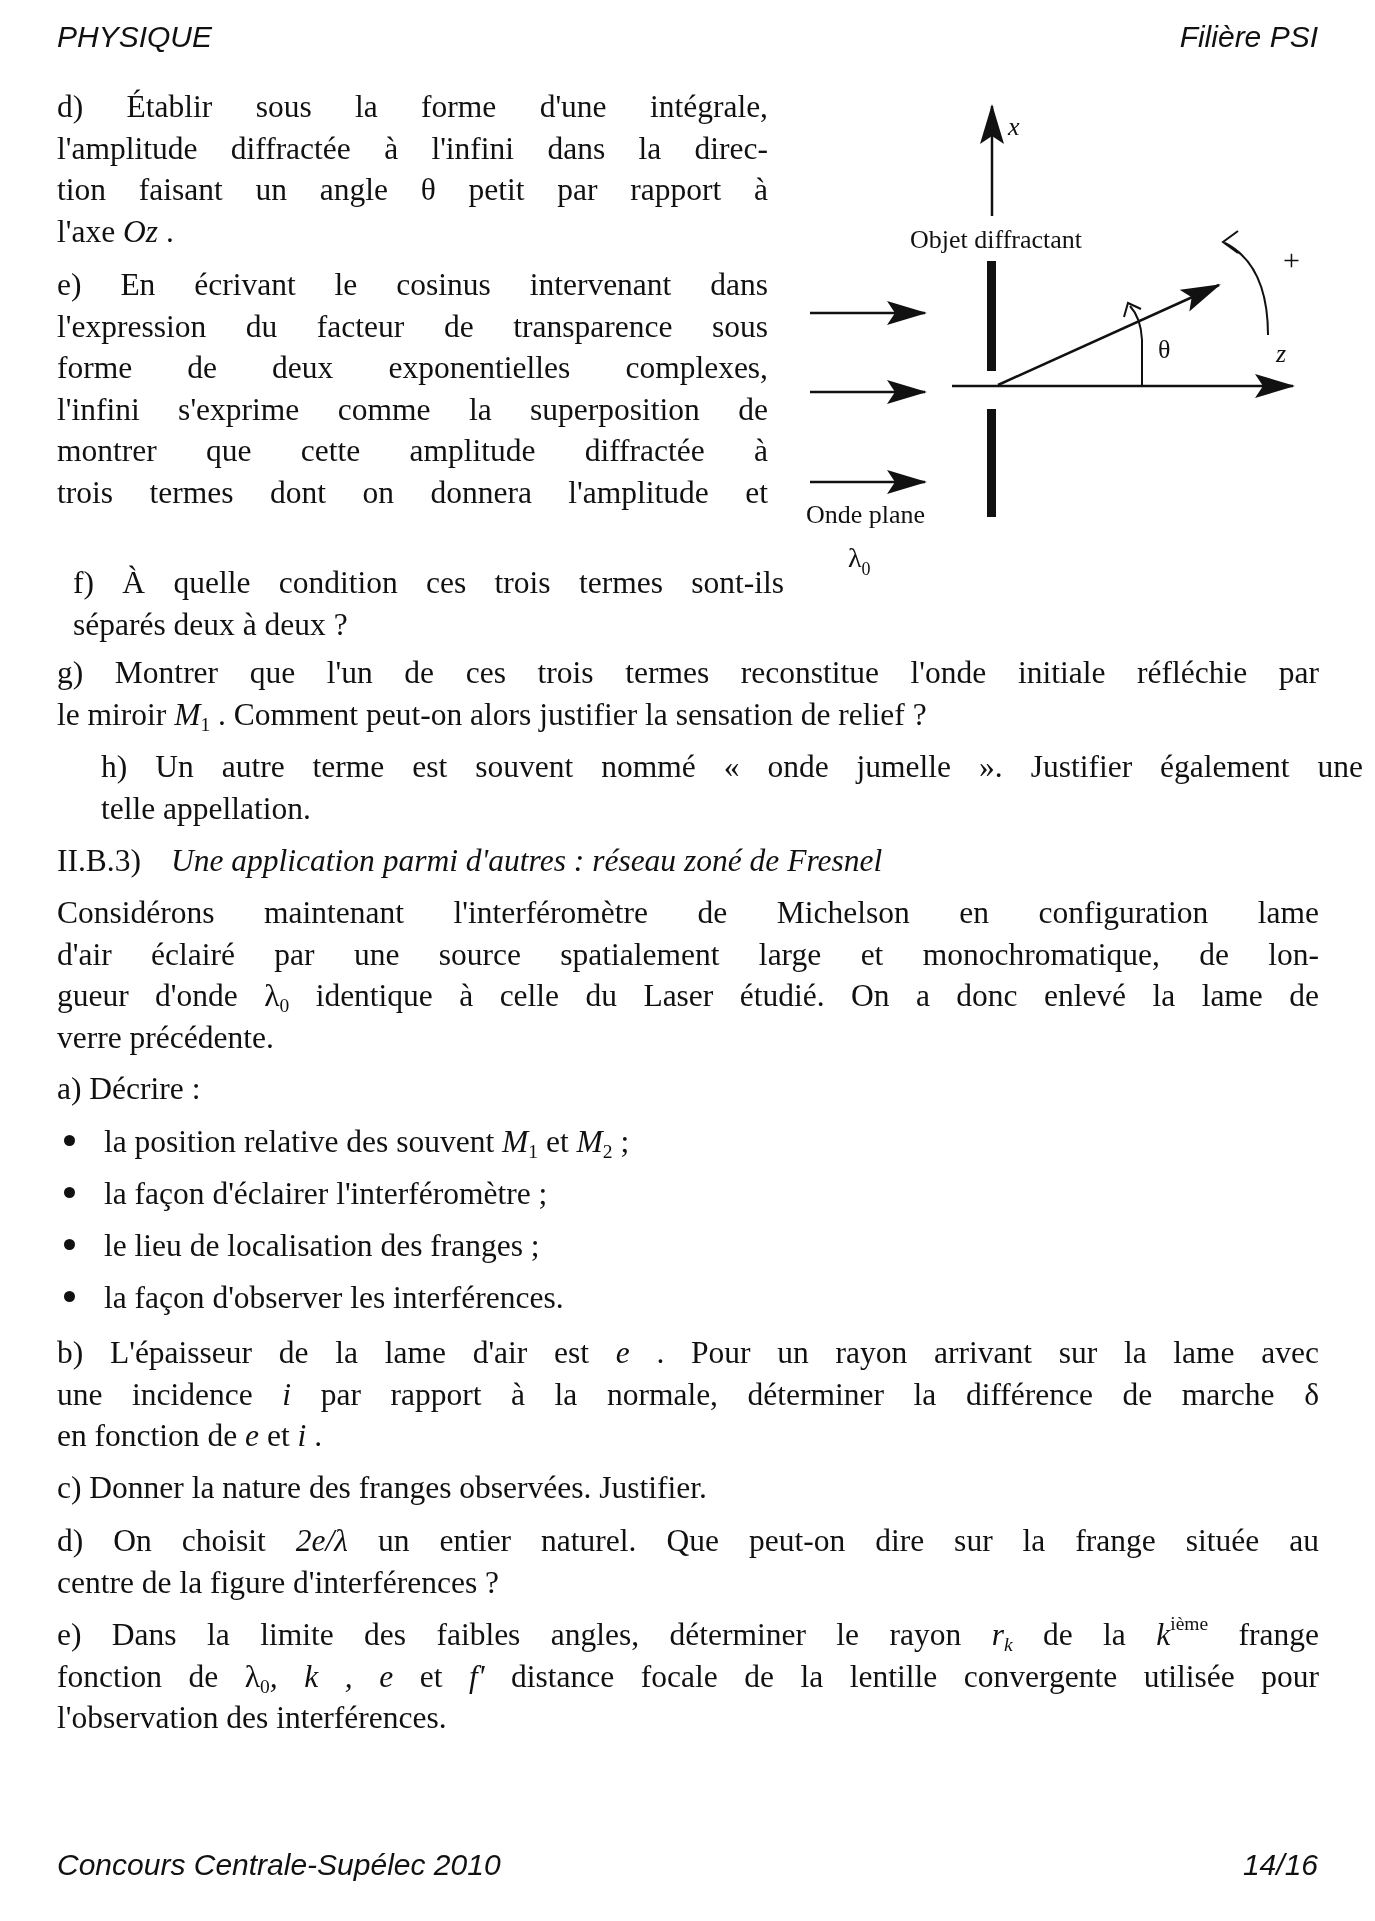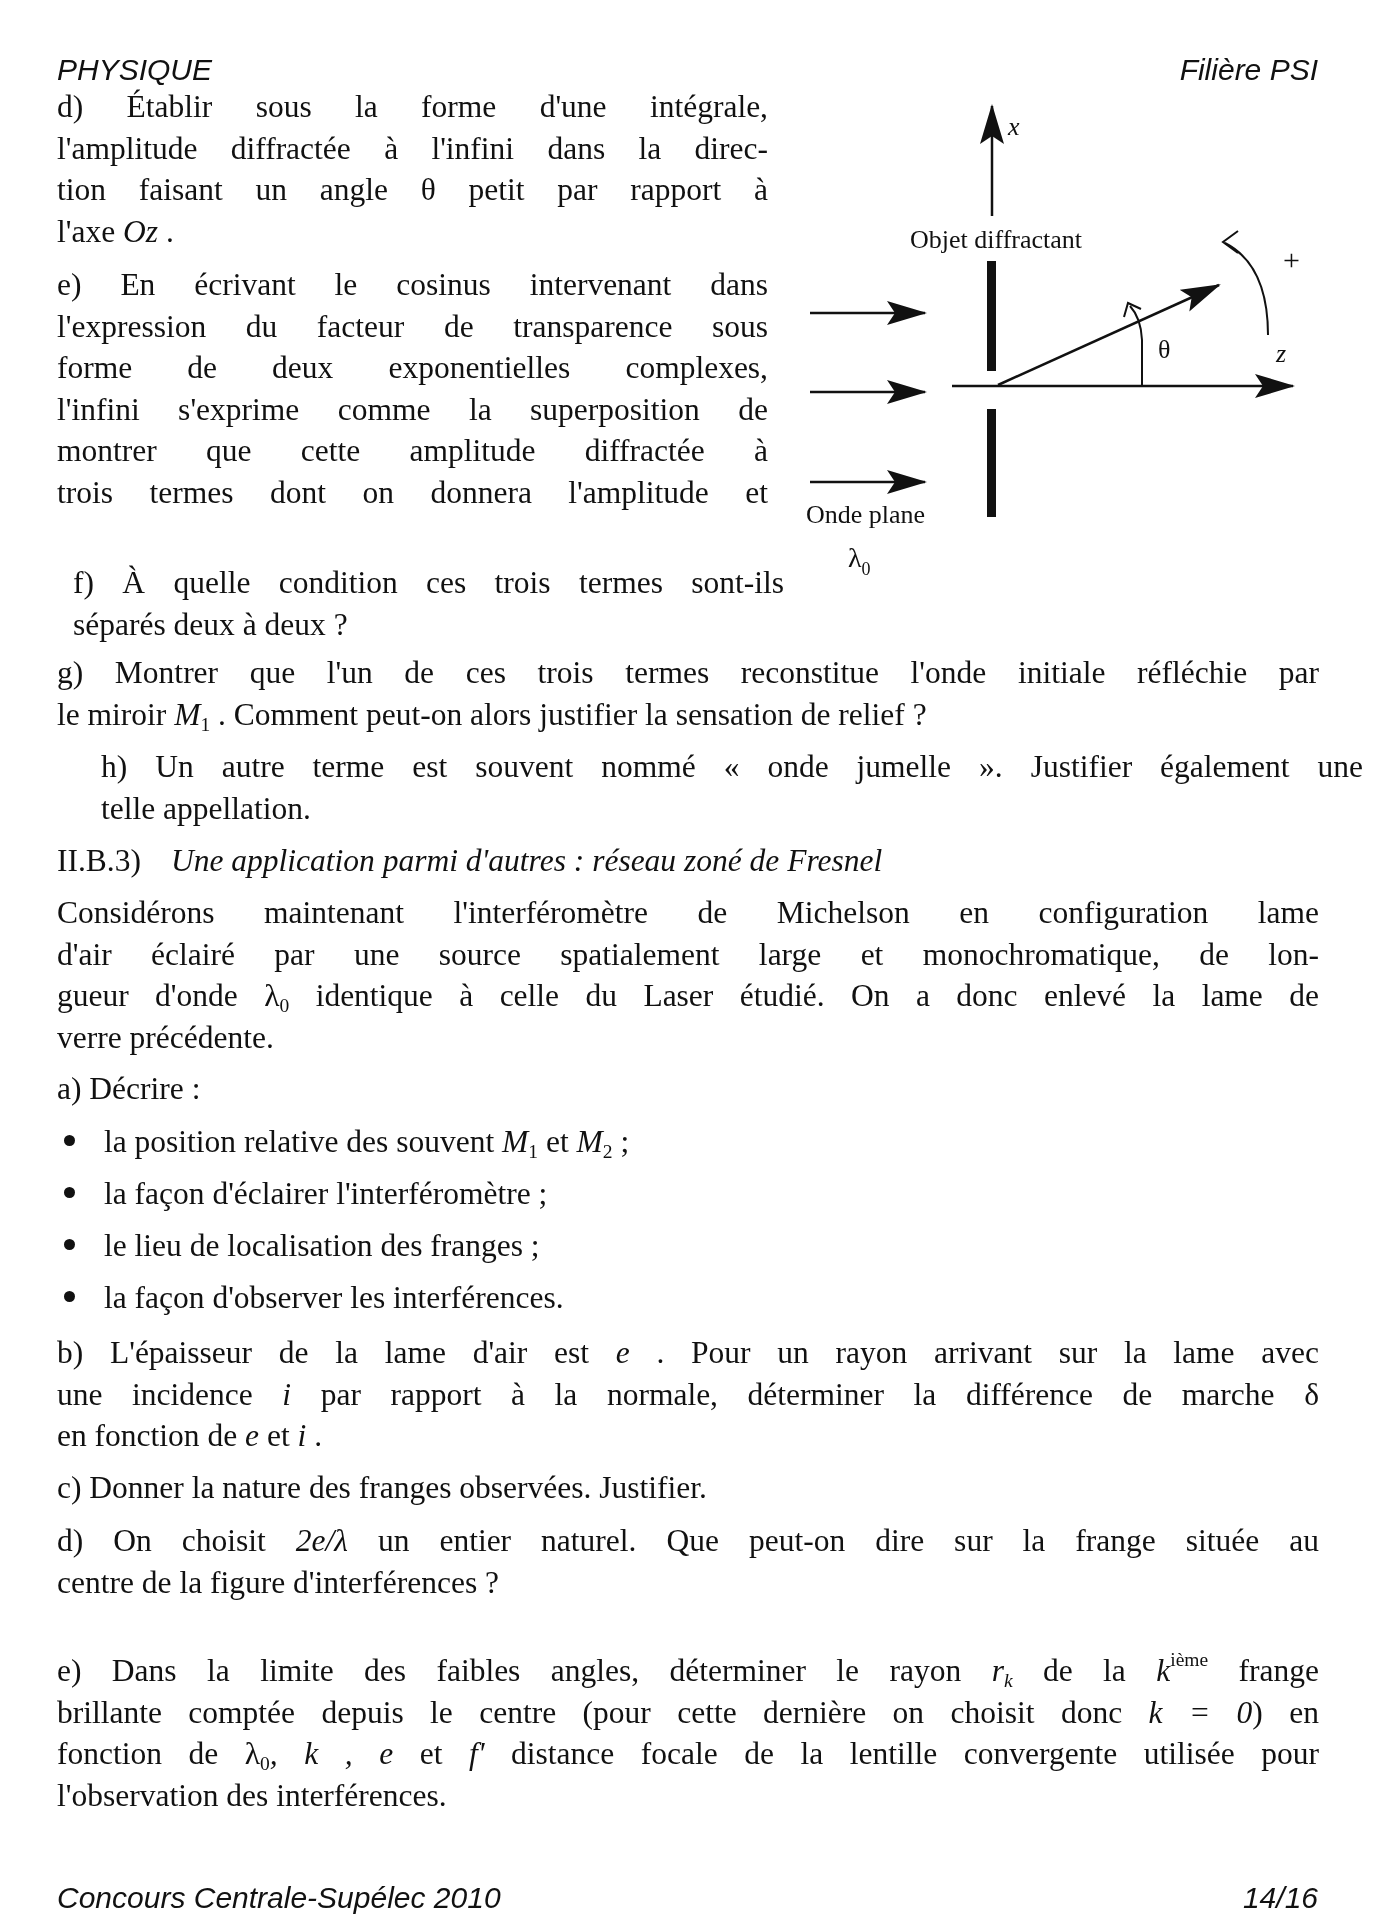--- a/index.html
+++ b/index.html
@@ -1,17 +1,17 @@
 <!DOCTYPE html>
 <html><head>
 <meta charset="utf-8">
 <style>
   html, body { margin:0; padding:0; background:#ffffff; }
   body { width:1375px; height:1921px; position:relative; overflow:hidden; color:#111; }
-  .hdr { position:absolute; font-family:"Liberation Sans", sans-serif; font-style:italic; font-size:30px; color:#111;margin-top:33px; }
+  .hdr { position:absolute; font-family:"Liberation Sans", sans-serif; font-style:italic; font-size:30px; color:#111; }
   .para { position:absolute; left:57px; font-family:"Liberation Serif", serif; font-size:31.5px; line-height:41.5px; color:#111; }
   .narrow { width:711px; }
   .wide { width:1262px; }
   .line { display:block; white-space:nowrap; }
   .jline { display:block; text-align:justify; text-align-last:justify; }
   i.m { font-style:italic; }
   sub { font-size:0.62em; vertical-align:-0.3em; line-height:0; }
   sup { font-size:0.62em; vertical-align:0.75em; line-height:0; }
   .bullet { position:absolute; left:57px; font-family:"Liberation Serif", serif; font-size:31.5px; line-height:41.5px; }
   .bullet .dot { position:absolute; left:7px; top:14px; width:11px; height:11px; border-radius:50%; background:#111; }
@@ -129,21 +129,20 @@
   <span class="line"><span>en fonction de </span><i class="m">e</i><span> et </span><i class="m">i</i><span> .</span></span>
 </div>
 
 <div class="para wide" style="top:1467px;">c)  Donner la nature des franges observées. Justifier.</div>
 
 <div class="para wide" style="top:1520px;">
   <span class="jline"><span>d) On choisit </span><i class="m">2e/λ</i><span> un entier naturel. Que peut-on dire sur la frange située au</span></span>
   <span class="line">centre de la figure d'interférences ?</span>
 </div>
 
-<div class="para wide" style="top:1614px;margin-top:36px;">
+<div class="para wide" style="top:1614px;">
   <span class="jline"><span>e) Dans la limite des faibles angles, déterminer le rayon </span><i class="m">r</i><sub><i>k</i></sub><span> de la </span><i class="m">k</i><sup>ième</sup><span> frange</span></span>
-  <span class="jline"><span>brillante comptée depuis le centre (pour cette dernière on choisit donc </span><i class="m">k = 0</i><span>) en</span></span>
   <span class="jline"><span>fonction de </span><span>λ</span><sub>0</sub><i class="m">, k , e</i><span> et </span><i class="m">f'</i><span> distance focale de la lentille convergente utilisée pour</span></span>
   <span class="line">l'observation des interférences.</span>
 </div>
 
 <div class="hdr" style="left:57px; top:1848px;">Concours Centrale-Supélec 2010</div>
 <div class="hdr" style="right:57px; top:1848px;">14/16</div>
 
 </body></html>

